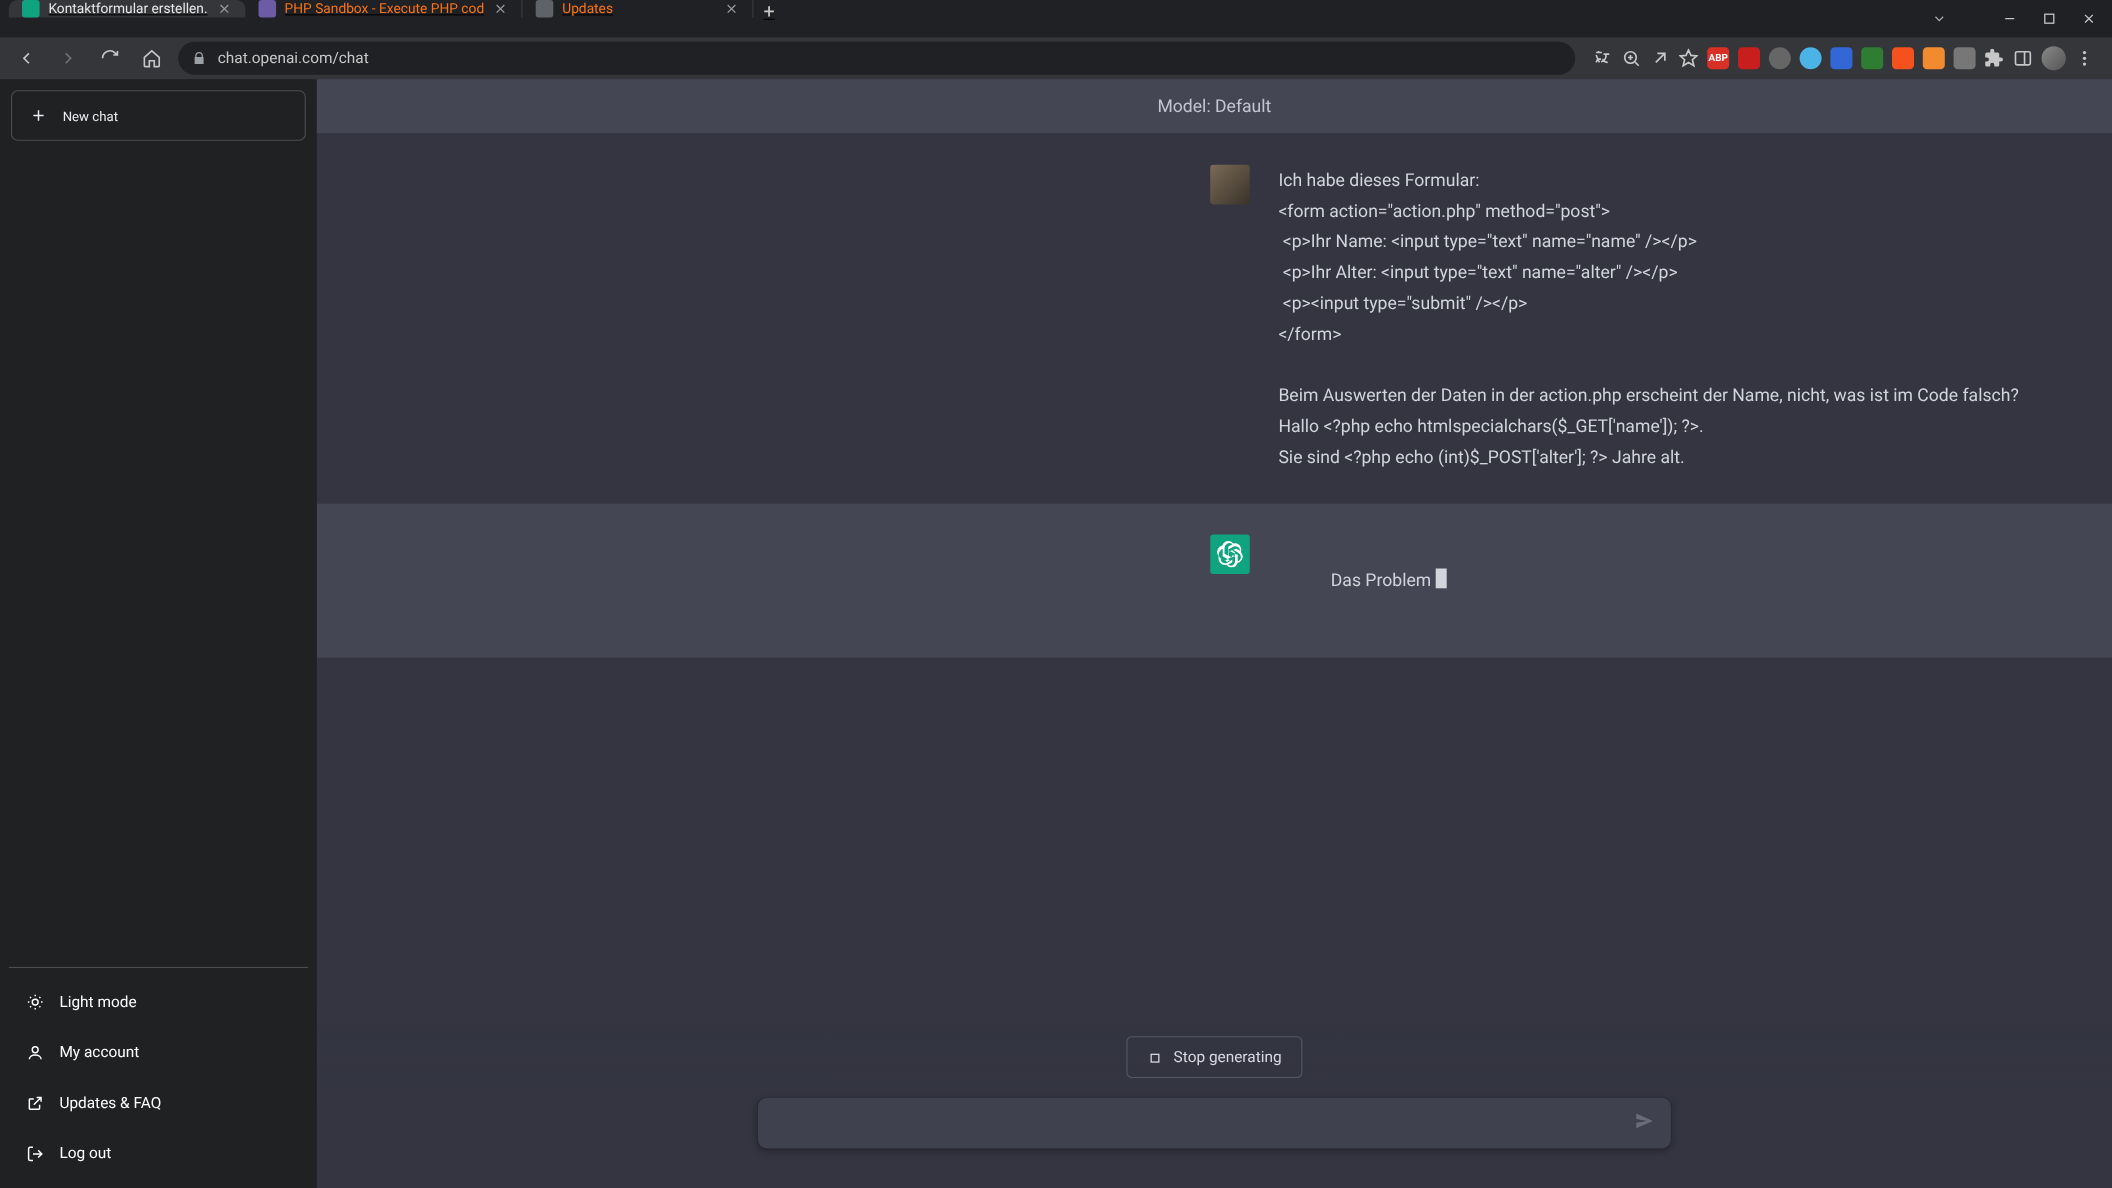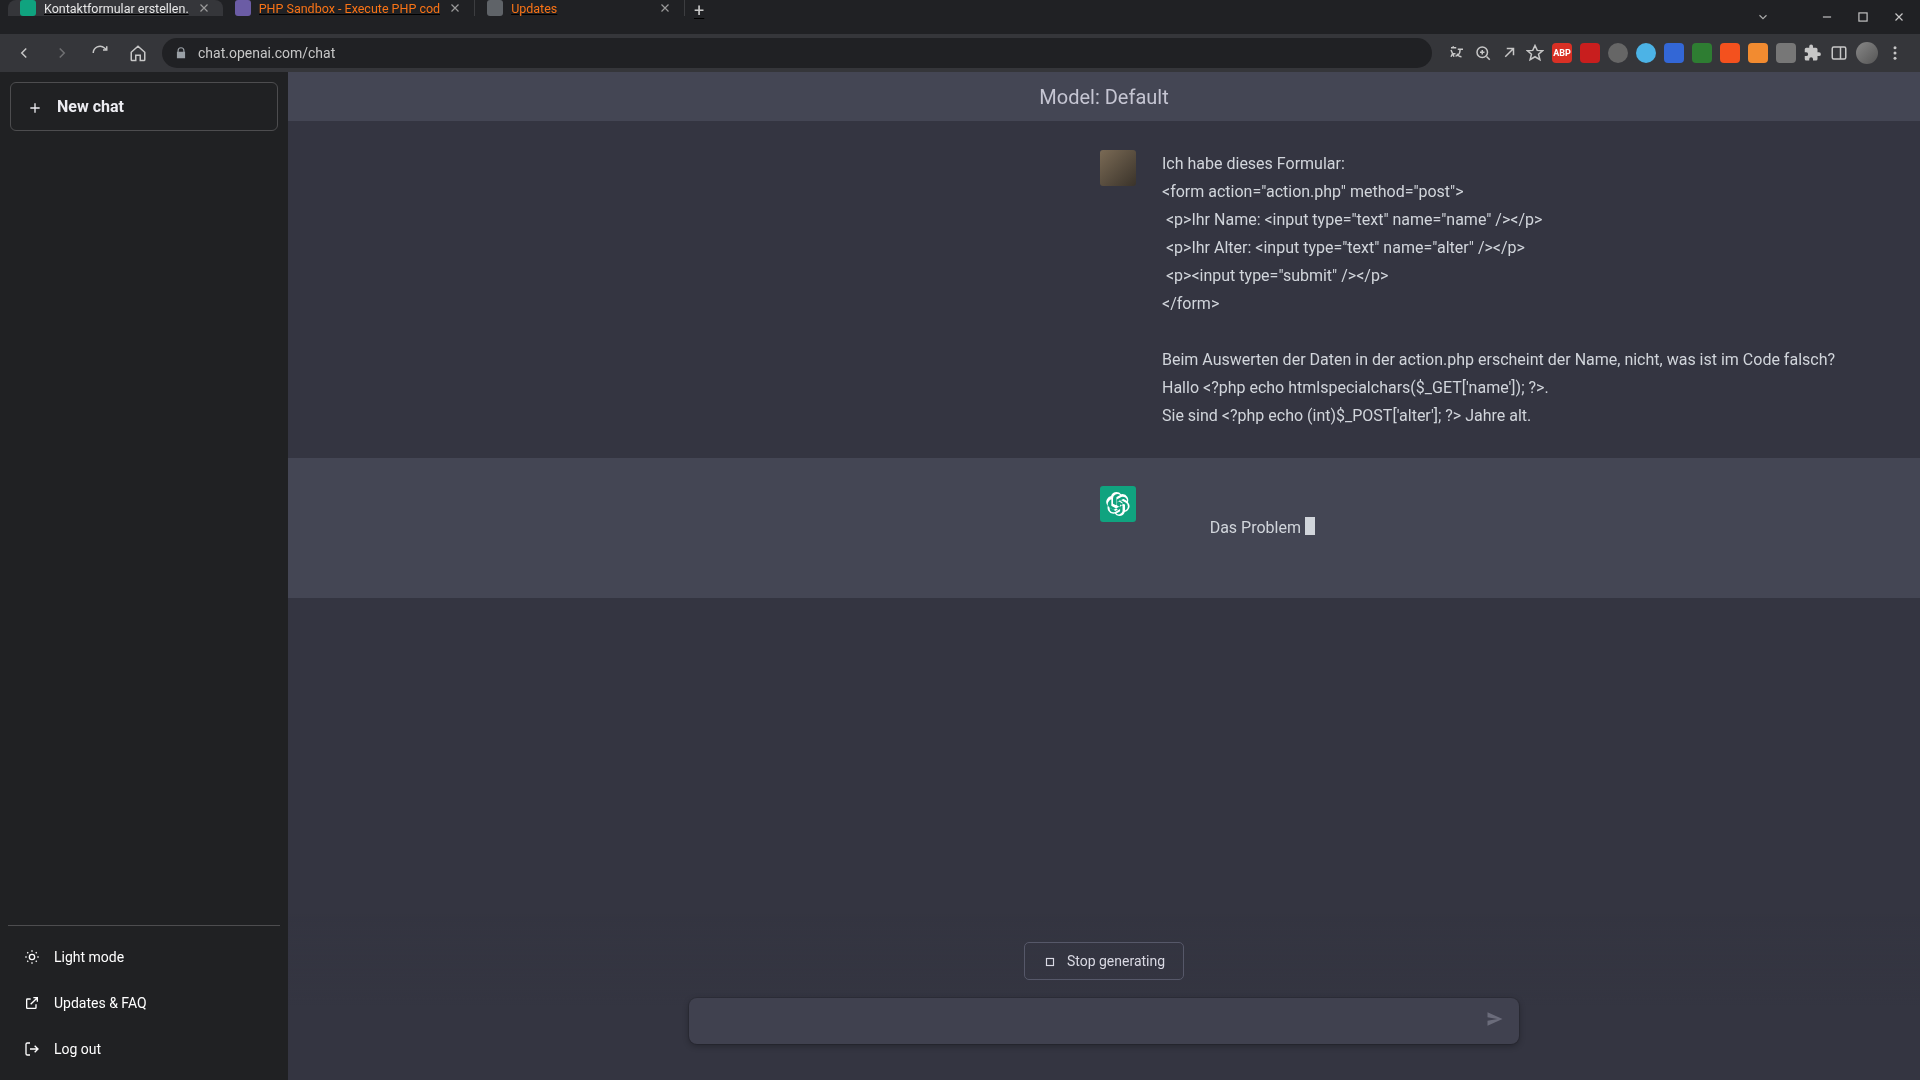--- a/index.html
+++ b/index.html
@@ -26,29 +26,29 @@
 .addr { flex:1; height:30px; background:#202124; border-radius:15px; display:flex; align-items:center; padding:0 12px; gap:10px; color:#c7c7c7; font-size:14px; }
 .addr .lock { width:14px; height:14px; color:#9aa0a6; }
 .addr .url { flex:1; }
 .ext-icons { display:flex; align-items:center; gap:8px; padding:0 6px; }
 .ext-ico { width:20px; height:20px; border-radius:4px; display:flex; align-items:center; justify-content:center; font-size:9px; font-weight:700; color:#fff; }
 .avatar20 { width:22px;height:22px;border-radius:50%; background: linear-gradient(135deg,#888,#555); }
 
 
 .app { position:absolute; top:72px; left:0; right:0; bottom:0; display:flex; background:#343541; }
 .sidebar { width:288px; background:#202123; display:flex; flex-direction:column; padding:10px; gap:4px; }
-.newchat { display:flex; align-items:flex-end; gap:14px; border:1px solid #4d4d4f; border-radius:6px; padding:14px 16px; color:#ececf1; font-size:16px; cursor:pointer;font-weight:bold; }
+.newchat { display:flex; align-items:flex-end; gap:14px; border:1px solid #4d4d4f; border-radius:6px; padding:14px 16px; color:#ececf1; font-size:12px; cursor:pointer; }
 .newchat svg { width:16px;height:16px; }
 .sidebar-spacer { flex:1; }
 .side-sep { height:1px; background:#4d4d4f; margin:4px -2px 6px; }
 .side-item { display:flex; align-items:flex-start; gap:14px; padding:13px 14px; color:#ffffff; font-size:14px; border-radius:6px; cursor:pointer; }
 .side-item svg { width:16px;height:16px; flex-shrink:0; }
 
 .main { flex:1; display:flex; flex-direction:column; position:relative; }
-.model-bar { height:50px; display:flex; align-items:center; justify-content:center; color:#c5c5d2; font-size:20px; background:#444654; border-bottom:1px solid #343541; }
+.model-bar { height:50px; display:flex; align-items:center; justify-content:center; color:#c5c5d2; font-size:16px; background:#444654; border-bottom:1px solid #343541; }
 
 .conversation { flex:1; overflow:auto; }
 .turn { display:flex; justify-content:flex-end; padding:28px 0; }
 .turn.user { background:#343541; }
 .turn.assistant { background:#444654; }
 .turn-inner { width:820px; display:flex; gap:26px; position:relative; }
 .avatar { width:36px; height:36px; border-radius:3px; flex-shrink:0; }
 .avatar.user-av { background: linear-gradient(135deg,#7a6a55,#3a332a); }
 .avatar.bot-av { background:#10a37f; display:flex; align-items:center; justify-content:center; }
 .avatar.bot-av svg { width:24px;height:24px; color:#fff; }
@@ -196,20 +196,27 @@
 
     <div class="side-item">
       <svg viewBox="0 0 24 24" fill="none" stroke="currentColor" stroke-width="2">
           <circle cx="12" cy="12" r="4"></circle>
           <path d="M12 2v2M12 20v2M4.93 4.93l1.41 1.41M17.66 17.66l1.41 1.41M2 12h2M20 12h2M4.93 19.07l1.41-1.41M17.66 6.34l1.41-1.41"></path>
         </svg>
       <span>Light mode</span>
     </div>
     <div class="side-item">
       <svg viewBox="0 0 24 24" fill="none" stroke="currentColor" stroke-width="2">
+          <circle cx="12" cy="8" r="4"></circle>
+          <path d="M4 21c0-4 4-6 8-6s8 2 8 6"></path>
+        </svg>
+      <span>My account</span>
+    </div>
+    <div class="side-item">
+      <svg viewBox="0 0 24 24" fill="none" stroke="currentColor" stroke-width="2">
           <path d="M14 4h6v6M20 4 10 14M18 14v5a1 1 0 0 1-1 1H5a1 1 0 0 1-1-1V7a1 1 0 0 1 1-1h5"></path>
         </svg>
       <span>Updates &amp; FAQ</span>
     </div>
     <div class="side-item">
       <svg viewBox="0 0 24 24" fill="none" stroke="currentColor" stroke-width="2">
           <path d="M9 21H5a2 2 0 0 1-2-2V5a2 2 0 0 1 2-2h4M16 17l5-5-5-5M21 12H9"></path>
         </svg>
       <span>Log out</span>
     </div>

